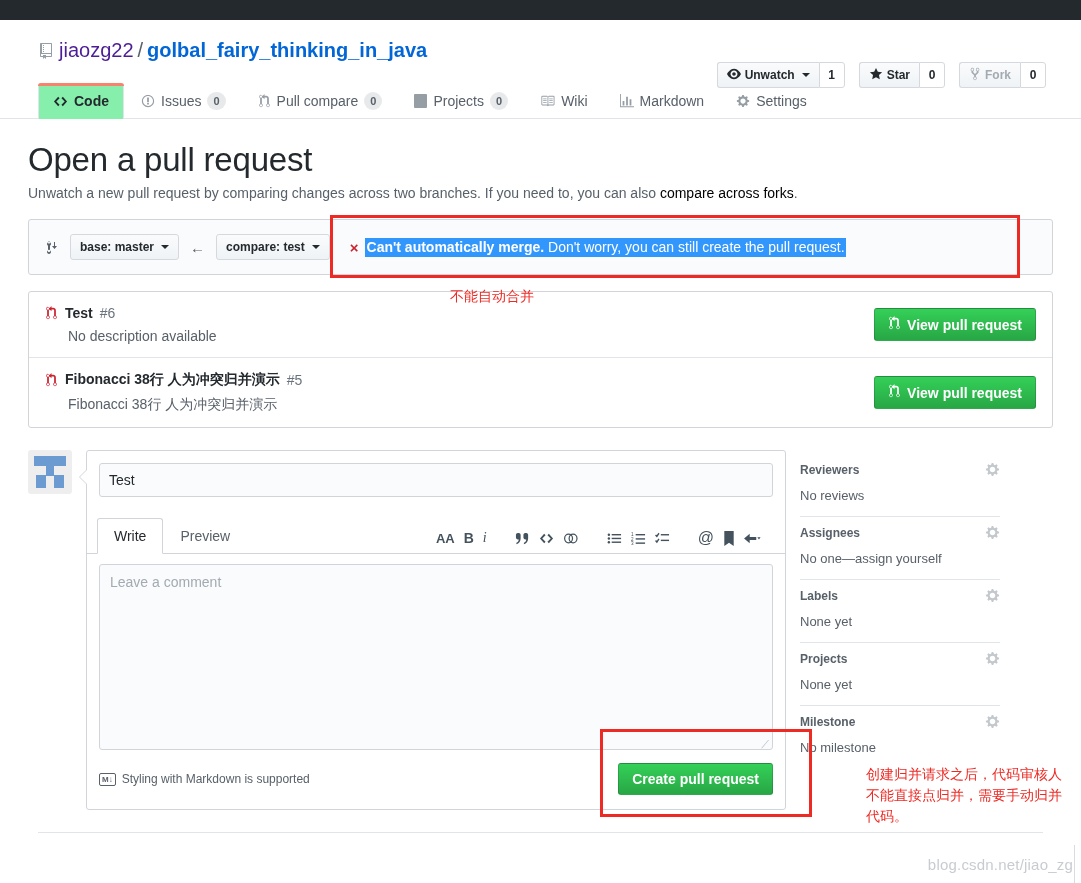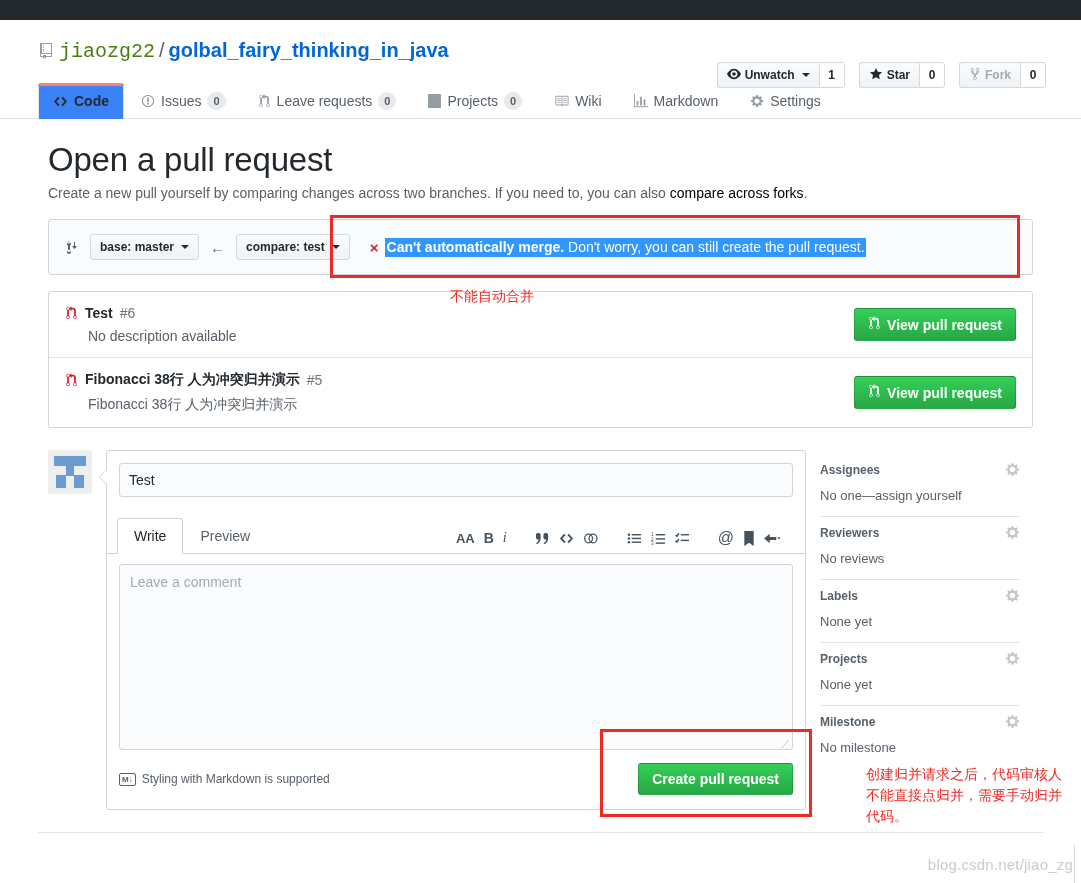--- a/index.html
+++ b/index.html
@@ -12,21 +12,21 @@
     color:#24292e;
     position:relative;
     overflow:hidden;
   }
   .topbar { height:20px; background:#24292e; }
 
   
   .repo-header { padding:16px 38px 0 38px; position:relative; }
   .repo-title { font-size:20px; line-height:28px; color:#0366d6; font-weight:400; }
   .repo-title .book-icon { display:inline-block; vertical-align:-2px; margin-right:5px; color:#959da5; }
-  .repo-owner { color:#4d7c0f; text-decoration:none;font-family:Liberation Mono, monospace; }
+  .repo-owner { color:#4c1d95; text-decoration:none; }
   .repo-sep { color:#586069; margin:0 4px; font-weight:300;}
   .repo-name { color:#0366d6; font-weight:bold; text-decoration:none; }
 
   .repo-actions { position:absolute; right:35px; top:42px; display:flex; gap:14px; }
   .btn-group { display:flex; align-items:stretch; height:26px; }
   .btn-grp-main {
     display:flex; align-items:center; gap:4px;
     background:linear-gradient(#fafbfc,#eff3f6);
     border:1px solid #d5d9dd; border-right:none;
     border-radius:3px 0 0 3px;
@@ -45,35 +45,35 @@
   .nav-tabs { display:flex; padding:0 38px; margin-top:16px; border-bottom:1px solid #e1e4e8; gap:2px; }
   .nav-tab {
     display:flex; align-items:center; gap:6px;
     padding:8px 14px 9px 14px; font-size:14px; color:#586069;
     border:1px solid transparent; border-bottom:none;
     position:relative; top:1px; cursor:pointer;
   }
   .nav-tab .ic { color:#959da5; display:inline-flex; }
   .nav-tab.selected {
     color:#24292e; font-weight:600;
-    background:#3b82f6; border-color:#e1e4e8;
+    background:#86efac; border-color:#e1e4e8;
     border-radius:3px 3px 0 0;
   }
   .nav-tab.selected::before {
     content:""; position:absolute; left:-1px; right:-1px; top:-1px; height:3px; background:#f9826c;
     border-radius:3px 3px 0 0;
   }
   .nav-tab.selected .ic { color:#24292e; }
   .counter {
     background:#e7e9eb; color:#586069; border-radius:20px;
     font-size:11px; font-weight:600; padding:1px 6px; line-height:16px;
   }
 
   
-  .content { padding:0 48px; }
+  .content { padding:0 28px; }
   h1.page-title { font-size:33px; font-weight:400; margin:22px 0 6px 0; letter-spacing:-0.2px; }
   .subtitle { font-size:14px; color:#586069; margin-bottom:18px; }
   .subtitle a { color:#000000; text-decoration:none; }
 
   
   .compare-bar {
     border:1px solid #d1d5da; border-radius:3px; background:#fafbfc;
     height:56px; display:flex; align-items:center; padding:0 14px; gap:11px;
     position:relative;
   }
@@ -267,21 +267,21 @@
       </span>
     <span>Issues</span>
     <span class="counter">0</span>
   </div>
   <div class="nav-tab">
     <span class="ic">
         <svg width="13" height="14" viewBox="0 0 12 16" fill="currentColor">
           <path d="M11 11.28V5c-.03-.78-.34-1.47-.94-2.06C9.46 2.35 8.78 2.03 8 2H6V0L3 3l3 3V4h2c.27.02.48.11.69.31.21.2.3.42.31.69v6.28A1.993 1.993 0 0 0 10 15a1.993 1.993 0 0 0 1-3.72zm-1 2.92c-.66 0-1.2-.55-1.2-1.2 0-.65.55-1.2 1.2-1.2.65 0 1.2.55 1.2 1.2 0 .65-.55 1.2-1.2 1.2zM4 3c0-1.11-.89-2-2-2a1.993 1.993 0 0 0-1 3.72v6.56A1.993 1.993 0 0 0 2 15a1.993 1.993 0 0 0 1-3.72V4.72c.59-.34 1-.98 1-1.72zm-.8 10c0 .66-.55 1.2-1.2 1.2-.65 0-1.2-.55-1.2-1.2 0-.65.55-1.2 1.2-1.2.65 0 1.2.55 1.2 1.2zM2 4.2C1.34 4.2.8 3.65.8 3c0-.65.55-1.2 1.2-1.2.65 0 1.2.55 1.2 1.2 0 .65-.55 1.2-1.2 1.2z"></path>
         </svg>
       </span>
-    <span>Leave requests</span>
+    <span>Pull compare</span>
     <span class="counter">0</span>
   </div>
   <div class="nav-tab">
     <span class="ic">
         <svg width="13" height="14" viewBox="0 0 15 16" fill="currentColor">
           <path d="M10 12h3V2h-3v10zm-4-2h3V2H6v8zm-4 4h3V2H2v12zm-1 1h13V1H1v14zM14 0H1a1 1 0 0 0-1 1v14a1 1 0 0 0 1 1h13a1 1 0 0 0 1-1V1a1 1 0 0 0-1-1z"></path>
         </svg>
       </span>
     <span>Projects</span>
     <span class="counter">0</span>
@@ -308,21 +308,21 @@
           <path d="M14 8.77v-1.6l-1.94-.64-.45-1.09.88-1.84-1.13-1.13-1.81.91-1.09-.45-.69-1.92h-1.6l-.63 1.94-1.11.45-1.84-.88-1.13 1.13.91 1.81-.45 1.09L0 7.23v1.59l1.94.64.45 1.09-.88 1.84 1.13 1.13 1.81-.91 1.09.45.69 1.92h1.59l.63-1.94 1.11-.45 1.84.88 1.13-1.13-.92-1.81.47-1.09L14 8.75v.02zM7 11c-1.66 0-3-1.34-3-3s1.34-3 3-3 3 1.34 3 3-1.34 3-3 3z"></path>
         </svg>
       </span>
     <span>Settings</span>
   </div>
 </div>
 
 <div class="content">
   <h1 class="page-title">Open a pull request</h1>
   <div class="subtitle">
-    <span>Create a new pull yourself by comparing changes across two branches. If you need to, you can also </span><a href="#">compare across forks</a><span>.</span>
+    <span>Unwatch a new pull request by comparing changes across two branches. If you need to, you can also </span><a href="#">compare across forks</a><span>.</span>
   </div>
 
   <div class="compare-bar">
     <span class="branch-icon">
       <svg width="16" height="16" viewBox="0 0 14 16" fill="currentColor">
           <path d="M11 7V3h-1v4H8l2.5 3L13 7h-2zM5 3a1.993 1.993 0 0 0-1 3.72v4.56A1.993 1.993 0 0 0 5 15a1.993 1.993 0 0 0 1-3.72V6.72A1.993 1.993 0 0 0 5 3zm0 10.2c-.66 0-1.2-.55-1.2-1.2 0-.65.55-1.2 1.2-1.2.65 0 1.2.55 1.2 1.2 0 .65-.55 1.2-1.2 1.2zm0-8.4c-.66 0-1.2-.55-1.2-1.2 0-.65.55-1.2 1.2-1.2.65 0 1.2.55 1.2 1.2 0 .65-.55 1.2-1.2 1.2z"></path>
         </svg>
     </span>
     <div class="branch-select">
       <span>base: master</span>
@@ -482,39 +482,39 @@
         <div class="footer-spacer"></div>
         <button class="btn-green">
           <span>Create pull request</span>
         </button>
       </div>
     </div>
 
     <div class="sidebar">
       <div class="side-sec">
         <div class="side-head">
+          <span>Reviewers</span>
+          <span class="gear">
+              <svg width="15" height="15" viewBox="0 0 14 16" fill="currentColor">
+                <path d="M14 8.77v-1.6l-1.94-.64-.45-1.09.88-1.84-1.13-1.13-1.81.91-1.09-.45-.69-1.92h-1.6l-.63 1.94-1.11.45-1.84-.88-1.13 1.13.91 1.81-.45 1.09L0 7.23v1.59l1.94.64.45 1.09-.88 1.84 1.13 1.13 1.81-.91 1.09.45.69 1.92h1.59l.63-1.94 1.11-.45 1.84.88 1.13-1.13-.92-1.81.47-1.09L14 8.75v.02zM7 11c-1.66 0-3-1.34-3-3s1.34-3 3-3 3 1.34 3 3-1.34 3-3 3z"></path>
+              </svg>
+            </span>
+        </div>
+        <div class="side-val">No reviews</div>
+      </div>
+      <div class="side-sec">
+        <div class="side-head">
           <span>Assignees</span>
           <span class="gear">
               <svg width="15" height="15" viewBox="0 0 14 16" fill="currentColor">
                 <path d="M14 8.77v-1.6l-1.94-.64-.45-1.09.88-1.84-1.13-1.13-1.81.91-1.09-.45-.69-1.92h-1.6l-.63 1.94-1.11.45-1.84-.88-1.13 1.13.91 1.81-.45 1.09L0 7.23v1.59l1.94.64.45 1.09-.88 1.84 1.13 1.13 1.81-.91 1.09.45.69 1.92h1.59l.63-1.94 1.11-.45 1.84.88 1.13-1.13-.92-1.81.47-1.09L14 8.75v.02zM7 11c-1.66 0-3-1.34-3-3s1.34-3 3-3 3 1.34 3 3-1.34 3-3 3z"></path>
               </svg>
             </span>
         </div>
         <div class="side-val">No one—assign yourself</div>
-      </div>
-      <div class="side-sec">
-        <div class="side-head">
-          <span>Reviewers</span>
-          <span class="gear">
-              <svg width="15" height="15" viewBox="0 0 14 16" fill="currentColor">
-                <path d="M14 8.77v-1.6l-1.94-.64-.45-1.09.88-1.84-1.13-1.13-1.81.91-1.09-.45-.69-1.92h-1.6l-.63 1.94-1.11.45-1.84-.88-1.13 1.13.91 1.81-.45 1.09L0 7.23v1.59l1.94.64.45 1.09-.88 1.84 1.13 1.13 1.81-.91 1.09.45.69 1.92h1.59l.63-1.94 1.11-.45 1.84.88 1.13-1.13-.92-1.81.47-1.09L14 8.75v.02zM7 11c-1.66 0-3-1.34-3-3s1.34-3 3-3 3 1.34 3 3-1.34 3-3 3z"></path>
-              </svg>
-            </span>
-        </div>
-        <div class="side-val">No reviews</div>
       </div>
       <div class="side-sec">
         <div class="side-head">
           <span>Labels</span>
           <span class="gear">
               <svg width="15" height="15" viewBox="0 0 14 16" fill="currentColor">
                 <path d="M14 8.77v-1.6l-1.94-.64-.45-1.09.88-1.84-1.13-1.13-1.81.91-1.09-.45-.69-1.92h-1.6l-.63 1.94-1.11.45-1.84-.88-1.13 1.13.91 1.81-.45 1.09L0 7.23v1.59l1.94.64.45 1.09-.88 1.84 1.13 1.13 1.81-.91 1.09.45.69 1.92h1.59l.63-1.94 1.11-.45 1.84.88 1.13-1.13-.92-1.81.47-1.09L14 8.75v.02zM7 11c-1.66 0-3-1.34-3-3s1.34-3 3-3 3 1.34 3 3-1.34 3-3 3z"></path>
               </svg>
             </span>
         </div>

